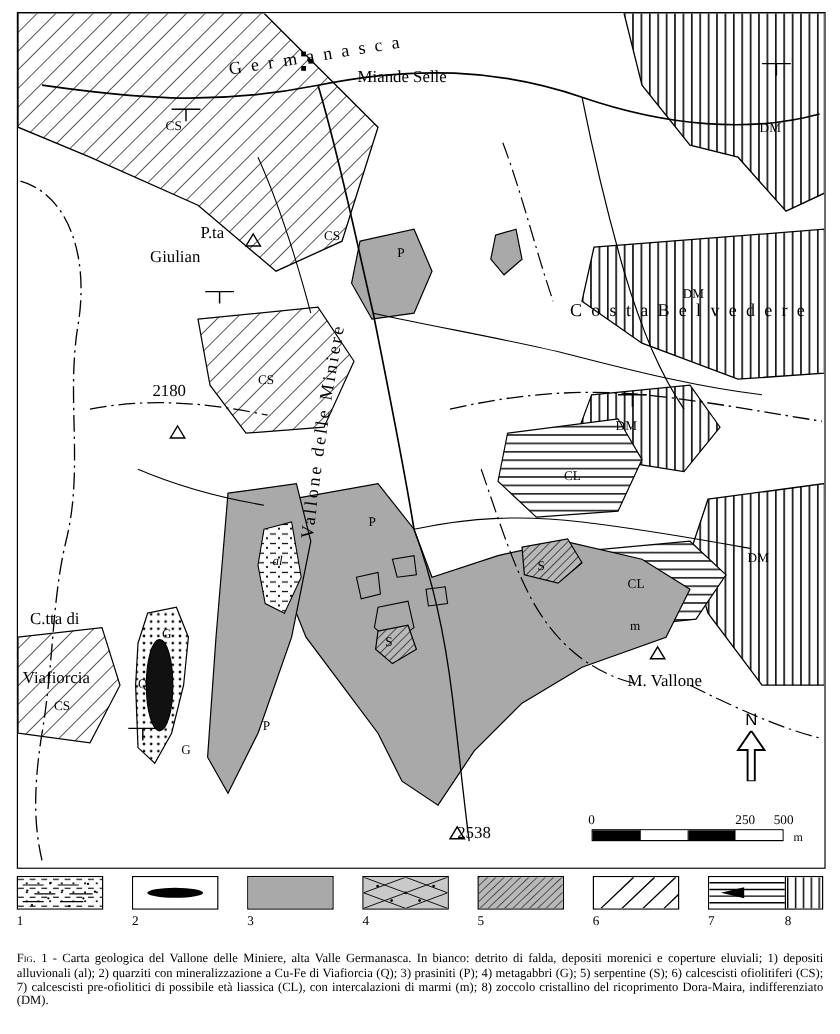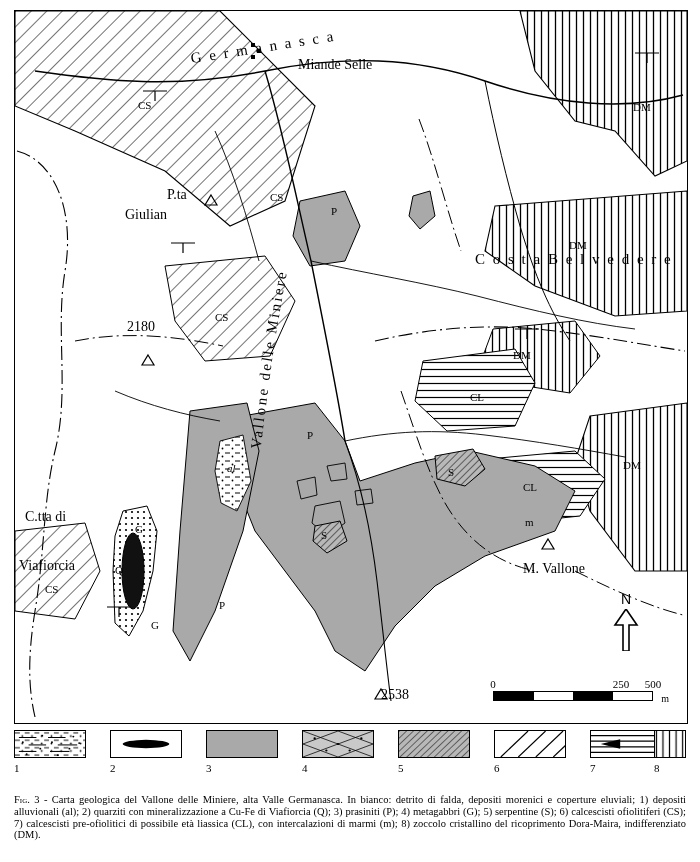--- a/index.html
+++ b/index.html
@@ -318,17 +318,17 @@
     <div class="leg-cell" style="left:640px;width:32px;">
       <svg width="100%" height="100%" viewBox="0 0 32 28" preserveAspectRatio="none">
         <rect width="32" height="28" fill="url(#pDM)"></rect>
       </svg>
     </div>
     <div class="leg-num" style="left:640px;width:32px;">8</div>
 
   </div>
 
   <div id="caption">
-    <span class="smallcaps">Fig. 3</span>
+    <span class="smallcaps">Fig. 1</span>
     <span>- Carta geologica del Vallone delle Miniere, alta Valle Germanasca. In bianco: detrito di falda, depositi morenici e coperture eluviali; 1) depositi alluvionali (al); 2) quarziti con mineralizzazione a Cu-Fe di Viafiorcia (Q); 3) prasiniti (P); 4) metagabbri (G); 5) serpentine (S); 6) calcescisti ofiolitiferi (CS); 7) calcescisti pre-ofiolitici di possibile età liassica (CL), con intercalazioni di marmi (m); 8) zoccolo cristallino del ricoprimento Dora-Maira, indifferenziato (DM).</span>
   </div>
 
 </div>
 
 </body></html>

